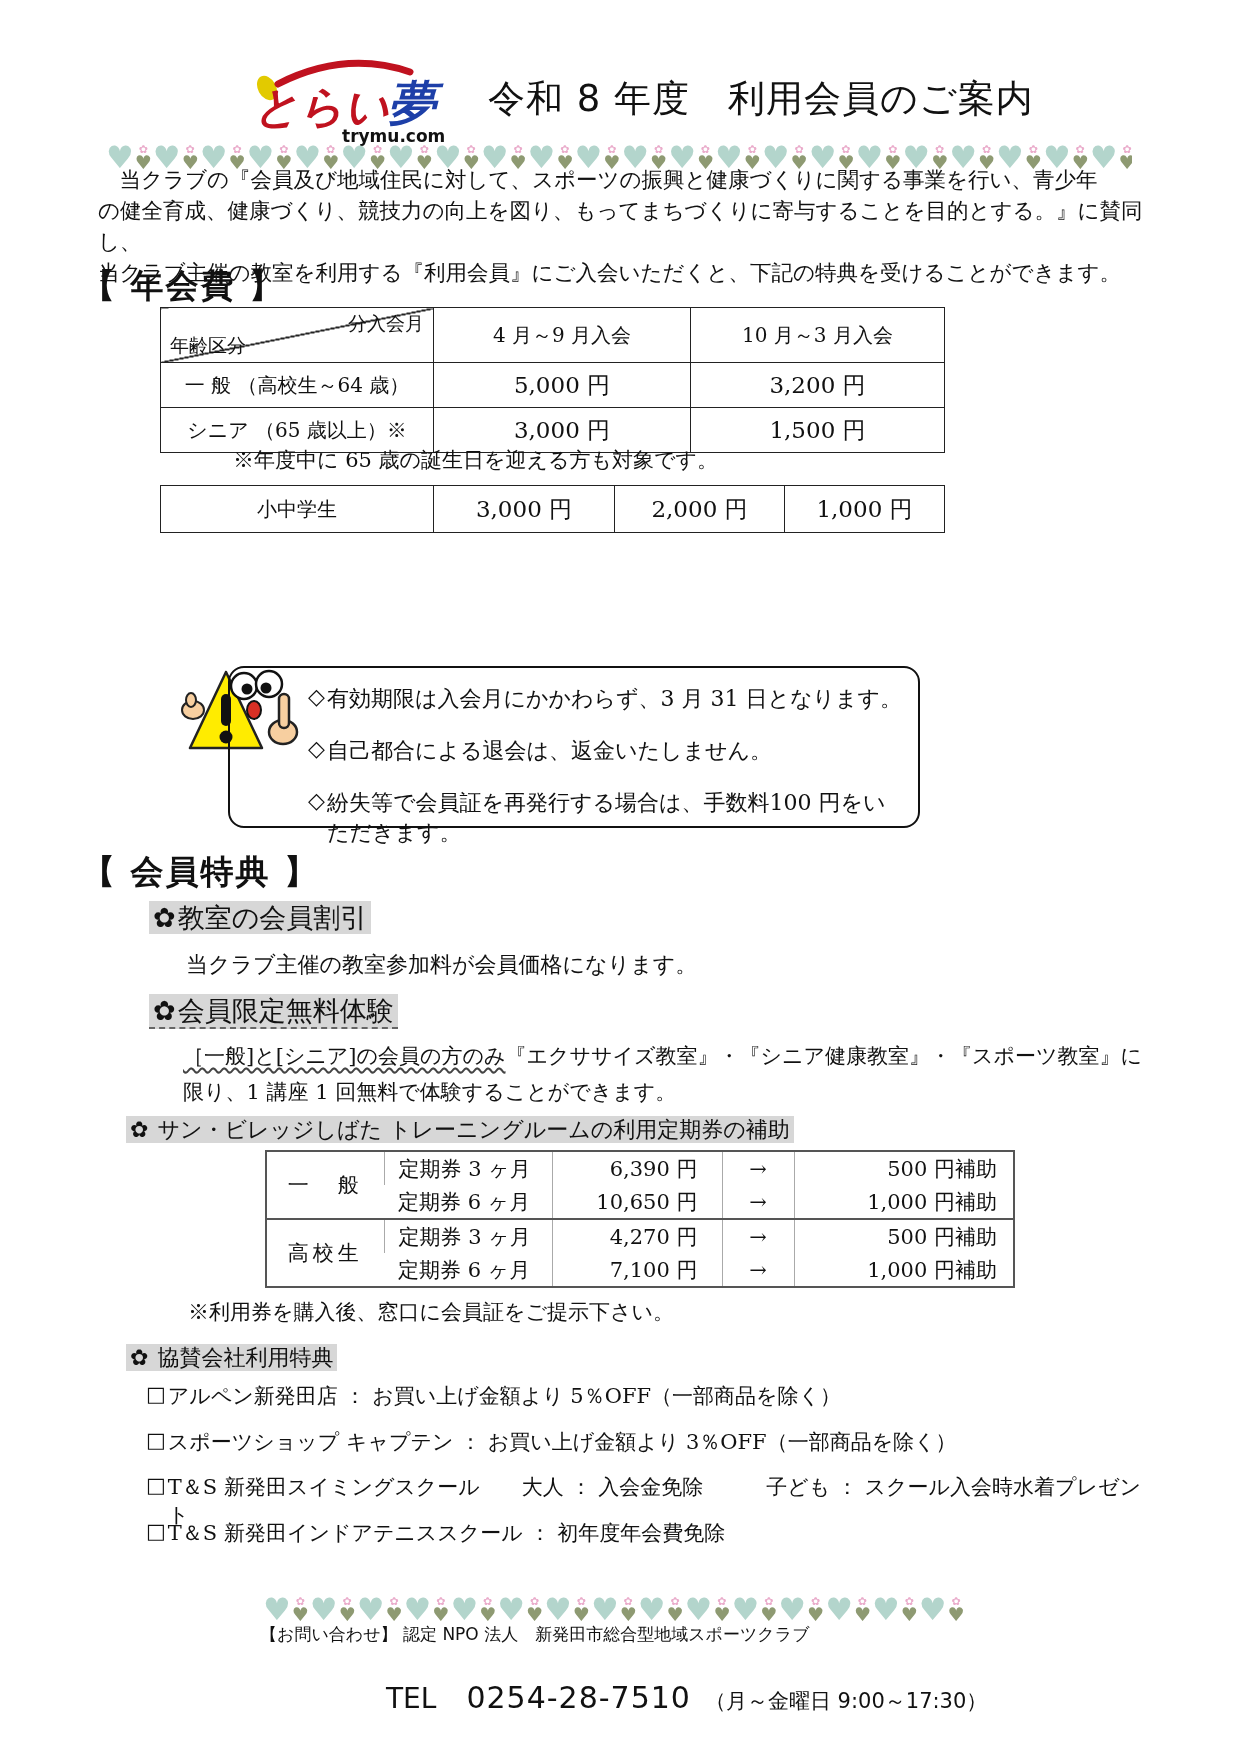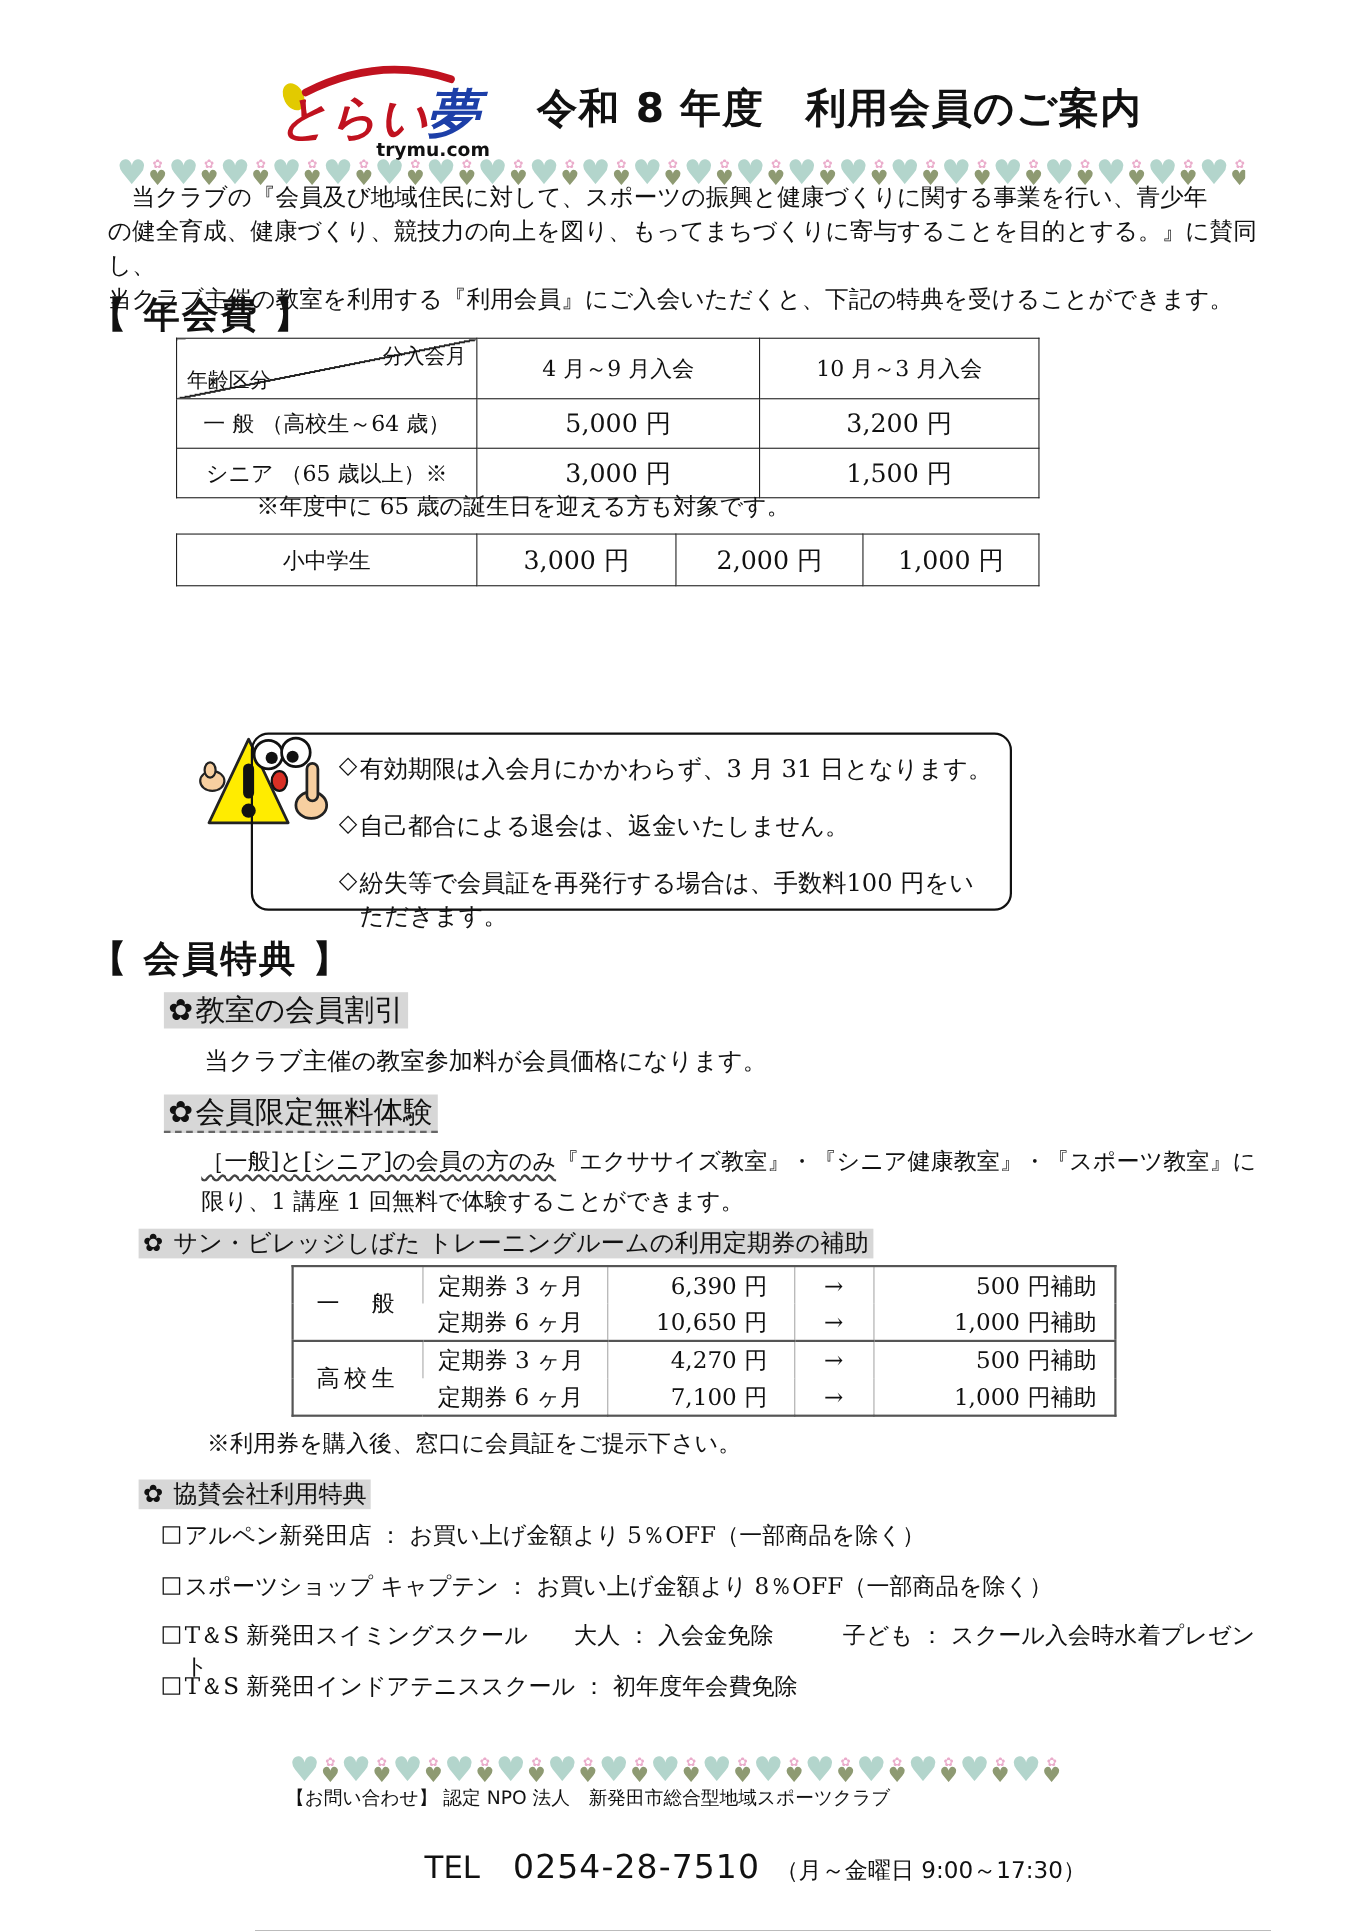--- a/index.html
+++ b/index.html
@@ -6,21 +6,21 @@
   #page{
     position:relative;width:1240px;height:1755px;margin:0 auto;
     background:#ffffff;overflow:hidden;
     font-family:"DejaVu Serif","Liberation Serif",serif;
     color:#111;
   }
   .abs{position:absolute;}
 
   
   #logo{left:250px;top:58px;width:225px;height:88px;}
-  #page-title{left:488px;top:74px;font-size:37px;font-weight:bold;letter-spacing:1px;
+  #page-title{left:488px;top:74px;font-size:37px;font-weight:normal;letter-spacing:1px;
     font-family:"DejaVu Sans","Liberation Sans",sans-serif;text-align:center;}
 
   
   .heart-border{display:flex;align-items:flex-end;overflow:hidden;height:34px;}
   .hb-unit{display:flex;align-items:flex-end;}
   .h-teal{font-size:31px;line-height:26px;}
   .h-stack{display:inline-flex;flex-direction:column;align-items:center;margin:0 1px;}
   .h-pink{font-size:11px;line-height:9px;}
   .h-olive{font-size:19px;line-height:16px;}
   #heart-border-top{left:106px;top:136px;width:1026px;}
@@ -436,21 +436,21 @@
     </span>
   </div>
 
   <div id="partner-list" class="abs">
     <div class="partner-item">
       <span class="cbx">□</span>
       <span>アルペン新発田店 ： お買い上げ金額より 5％OFF（一部商品を除く）</span>
     </div>
     <div class="partner-item">
       <span class="cbx">□</span>
-      <span>スポーツショップ キャプテン ： お買い上げ金額より 8％OFF（一部商品を除く）</span>
+      <span>スポーツショップ キャプテン ： お買い上げ金額より 3％OFF（一部商品を除く）</span>
     </div>
     <div class="partner-item">
       <span class="cbx">□</span>
       <span>T＆S 新発田スイミングスクール　　大人 ： 入会金免除　　　子ども ： スクール入会時水着プレゼント</span>
     </div>
     <div class="partner-item">
       <span class="cbx">□</span>
       <span>T＆S 新発田インドアテニススクール ： 初年度年会費免除</span>
     </div>
   </div>

